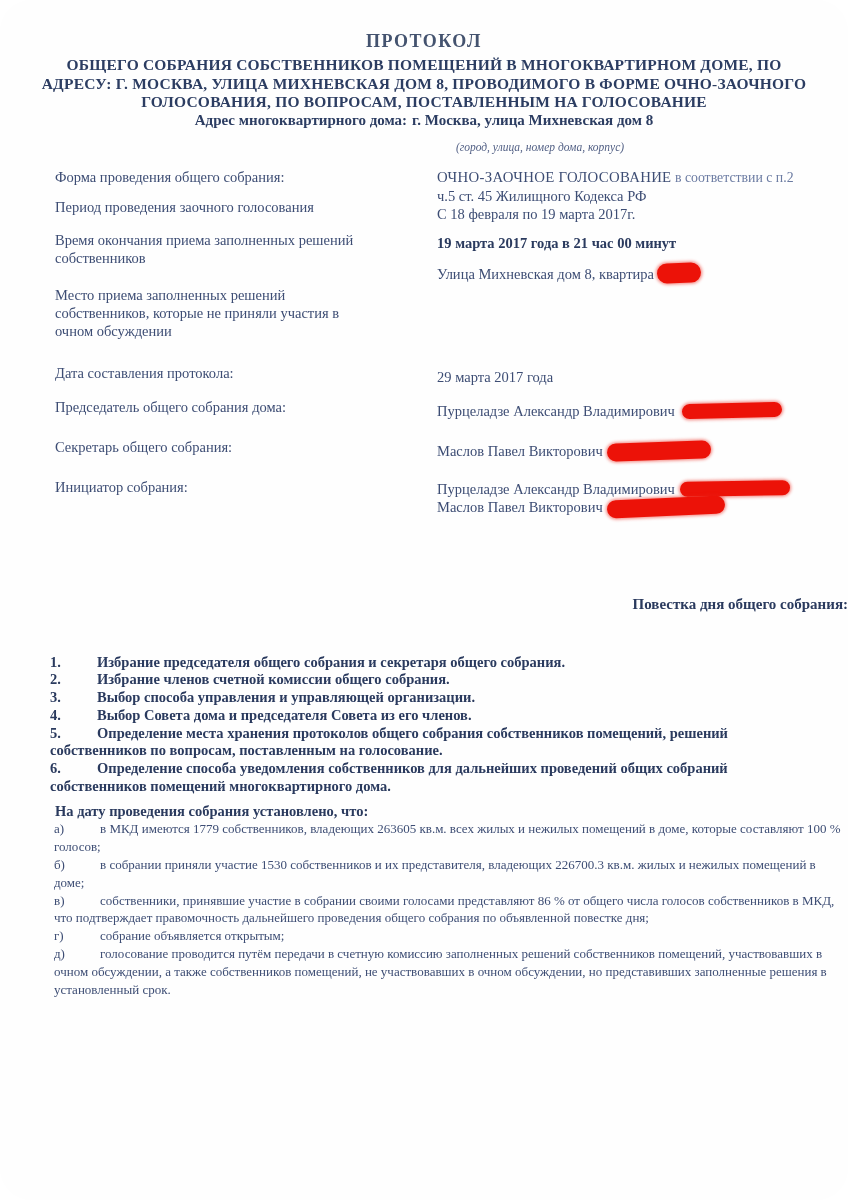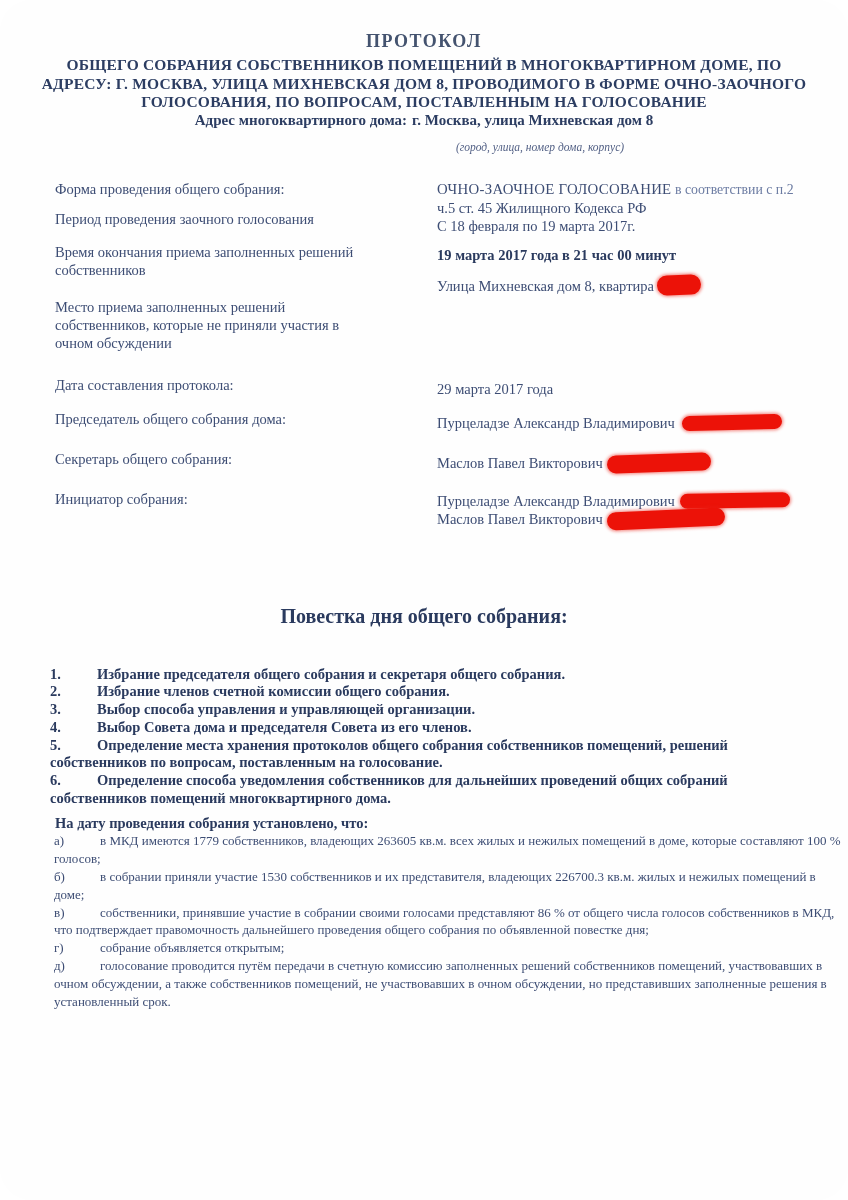--- a/index.html
+++ b/index.html
@@ -46,21 +46,21 @@
     text-align: center;
     font-style: italic;
     font-size: 11.5px;
     line-height: 14px;
     color: #515f84;
     transform: translateX(116px);
   }
   
   .meta {
     display: flex;
-    margin-top: 26px;
+    margin-top: 14px;
     padding-left: 55px;
     font-size: 14.5px;
     line-height: 18px;
   }
   .meta-left  { width: 382px; flex: none; }
   .meta-right { flex: 1; }
   .ml-period    { margin-top: 12px; }
   .ml-deadline  { margin-top: 15px; }
   .ml-place     { margin-top: 19px; }
   .ml-date      { margin-top: 24px; }
@@ -83,22 +83,22 @@
     box-shadow: 0 0 3px 1.5px rgba(236, 30, 20, 0.45);
   }
   .r-kvartira  { width: 44px;  height: 20px; margin-left: 3px; border-radius: 10px; transform: rotate(-2deg); }
   .r-chair     { width: 100px; height: 15px; margin-left: 7px; border-radius: 8px;  transform: rotate(-1.5deg); vertical-align: -2px; }
   .r-secretary { width: 104px; height: 18px; margin-left: 4px; border-radius: 9px;  transform: rotate(-2deg); }
   .r-init1     { width: 110px; height: 15px; margin-left: 5px; border-radius: 8px;  transform: rotate(-1deg); vertical-align: -2px; }
   .r-init2     { width: 118px; height: 18px; margin-left: 4px; border-radius: 9px;  transform: rotate(-2.5deg); }
   
   .agenda-title {
     margin: 79px 0 0 0;
-    text-align: center;
-    font-size: 20px;
+    text-align: right;
+    font-size: 15px;
     line-height: 19px;
     font-weight: bold;
     color: #2a3a5e;
   }
   .agenda-list {
     margin-top: 40px;
     padding-left: 50px;
     padding-right: 33px;
     font-weight: bold;
     font-size: 14.5px;

